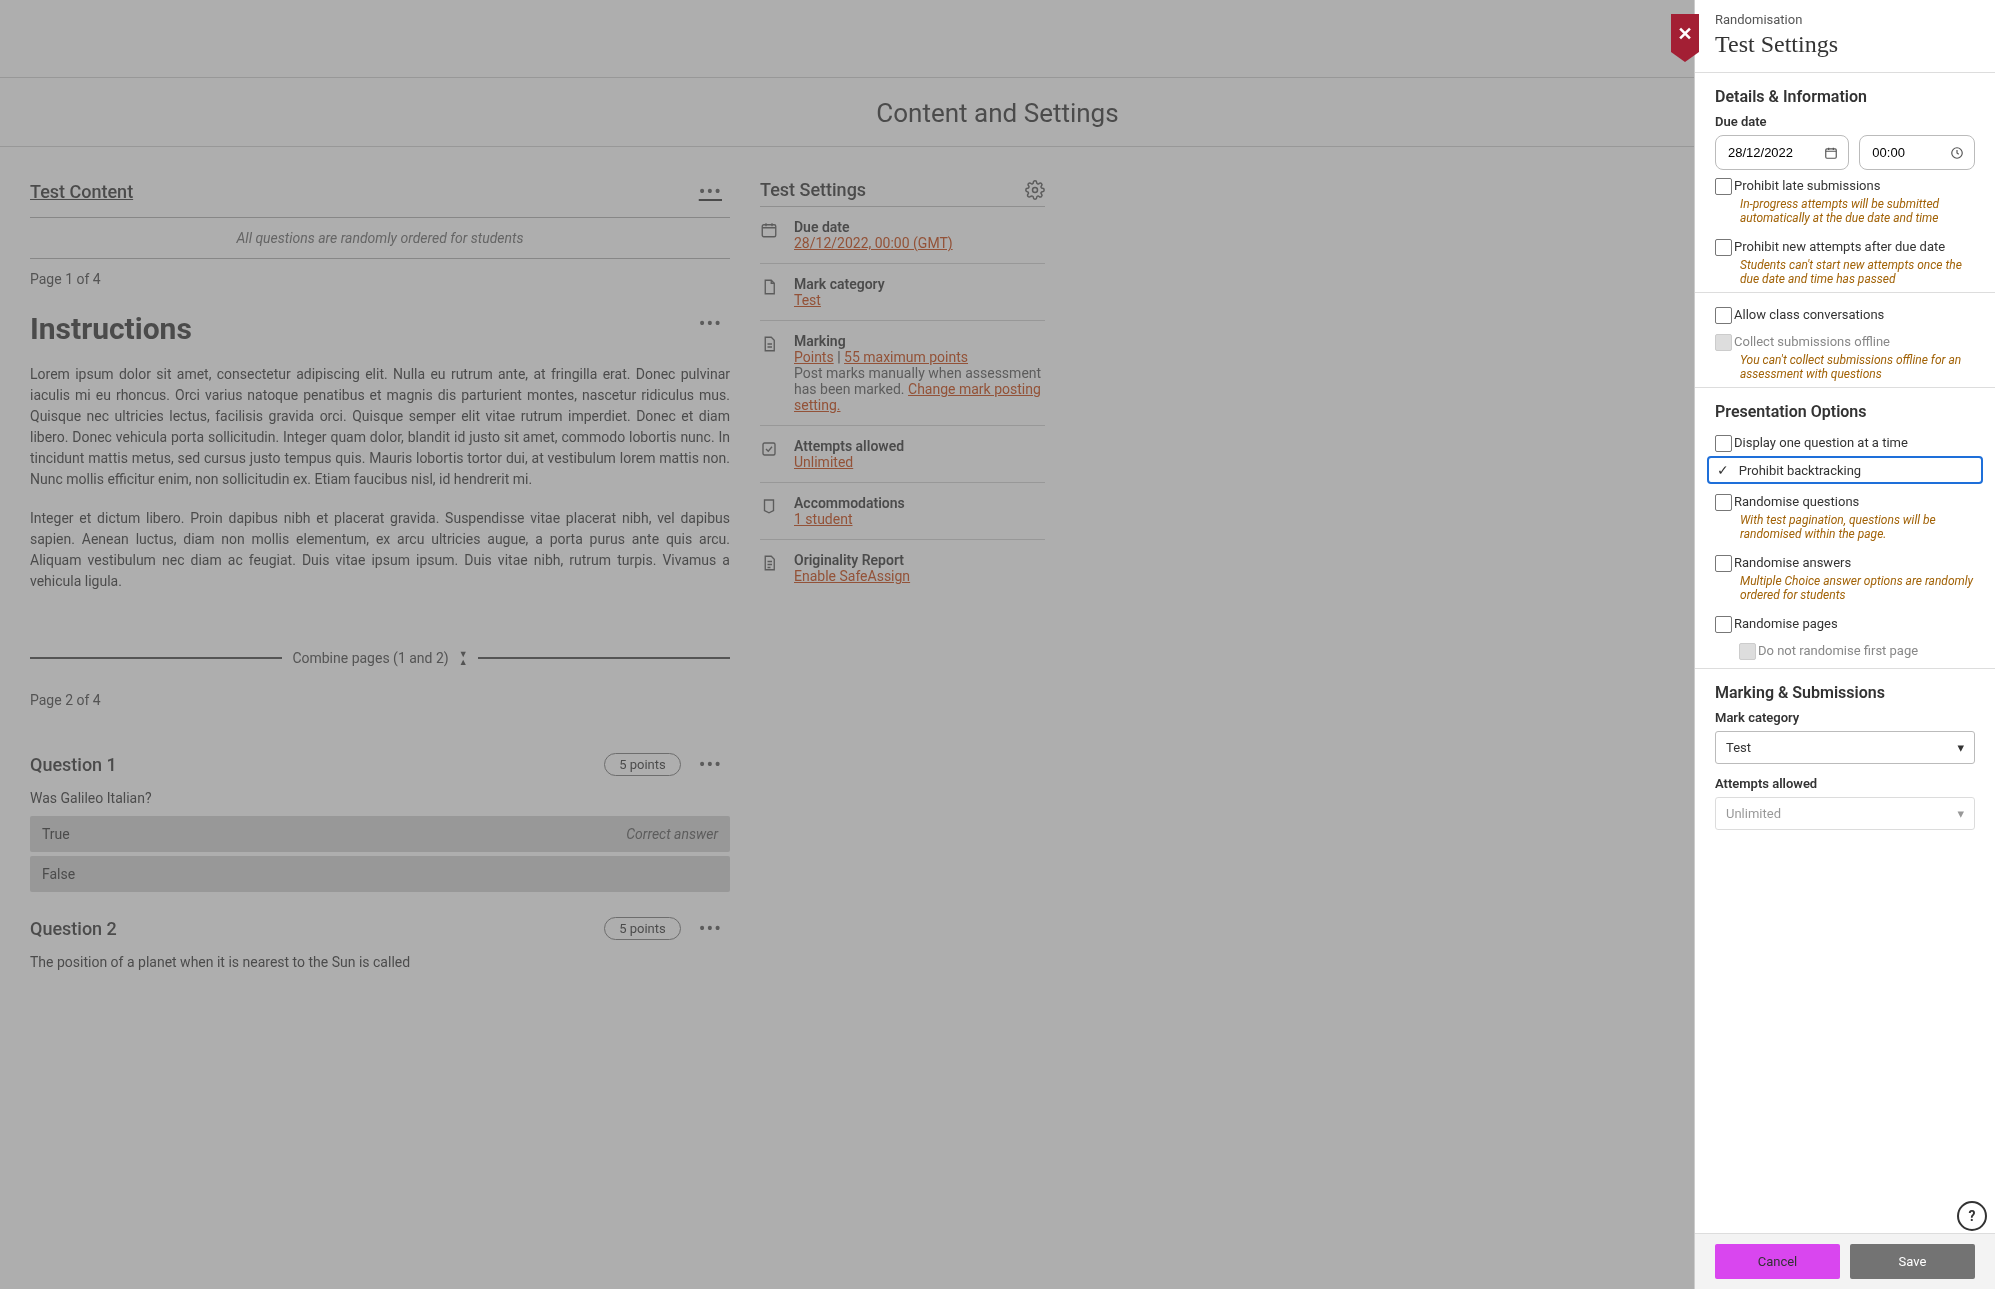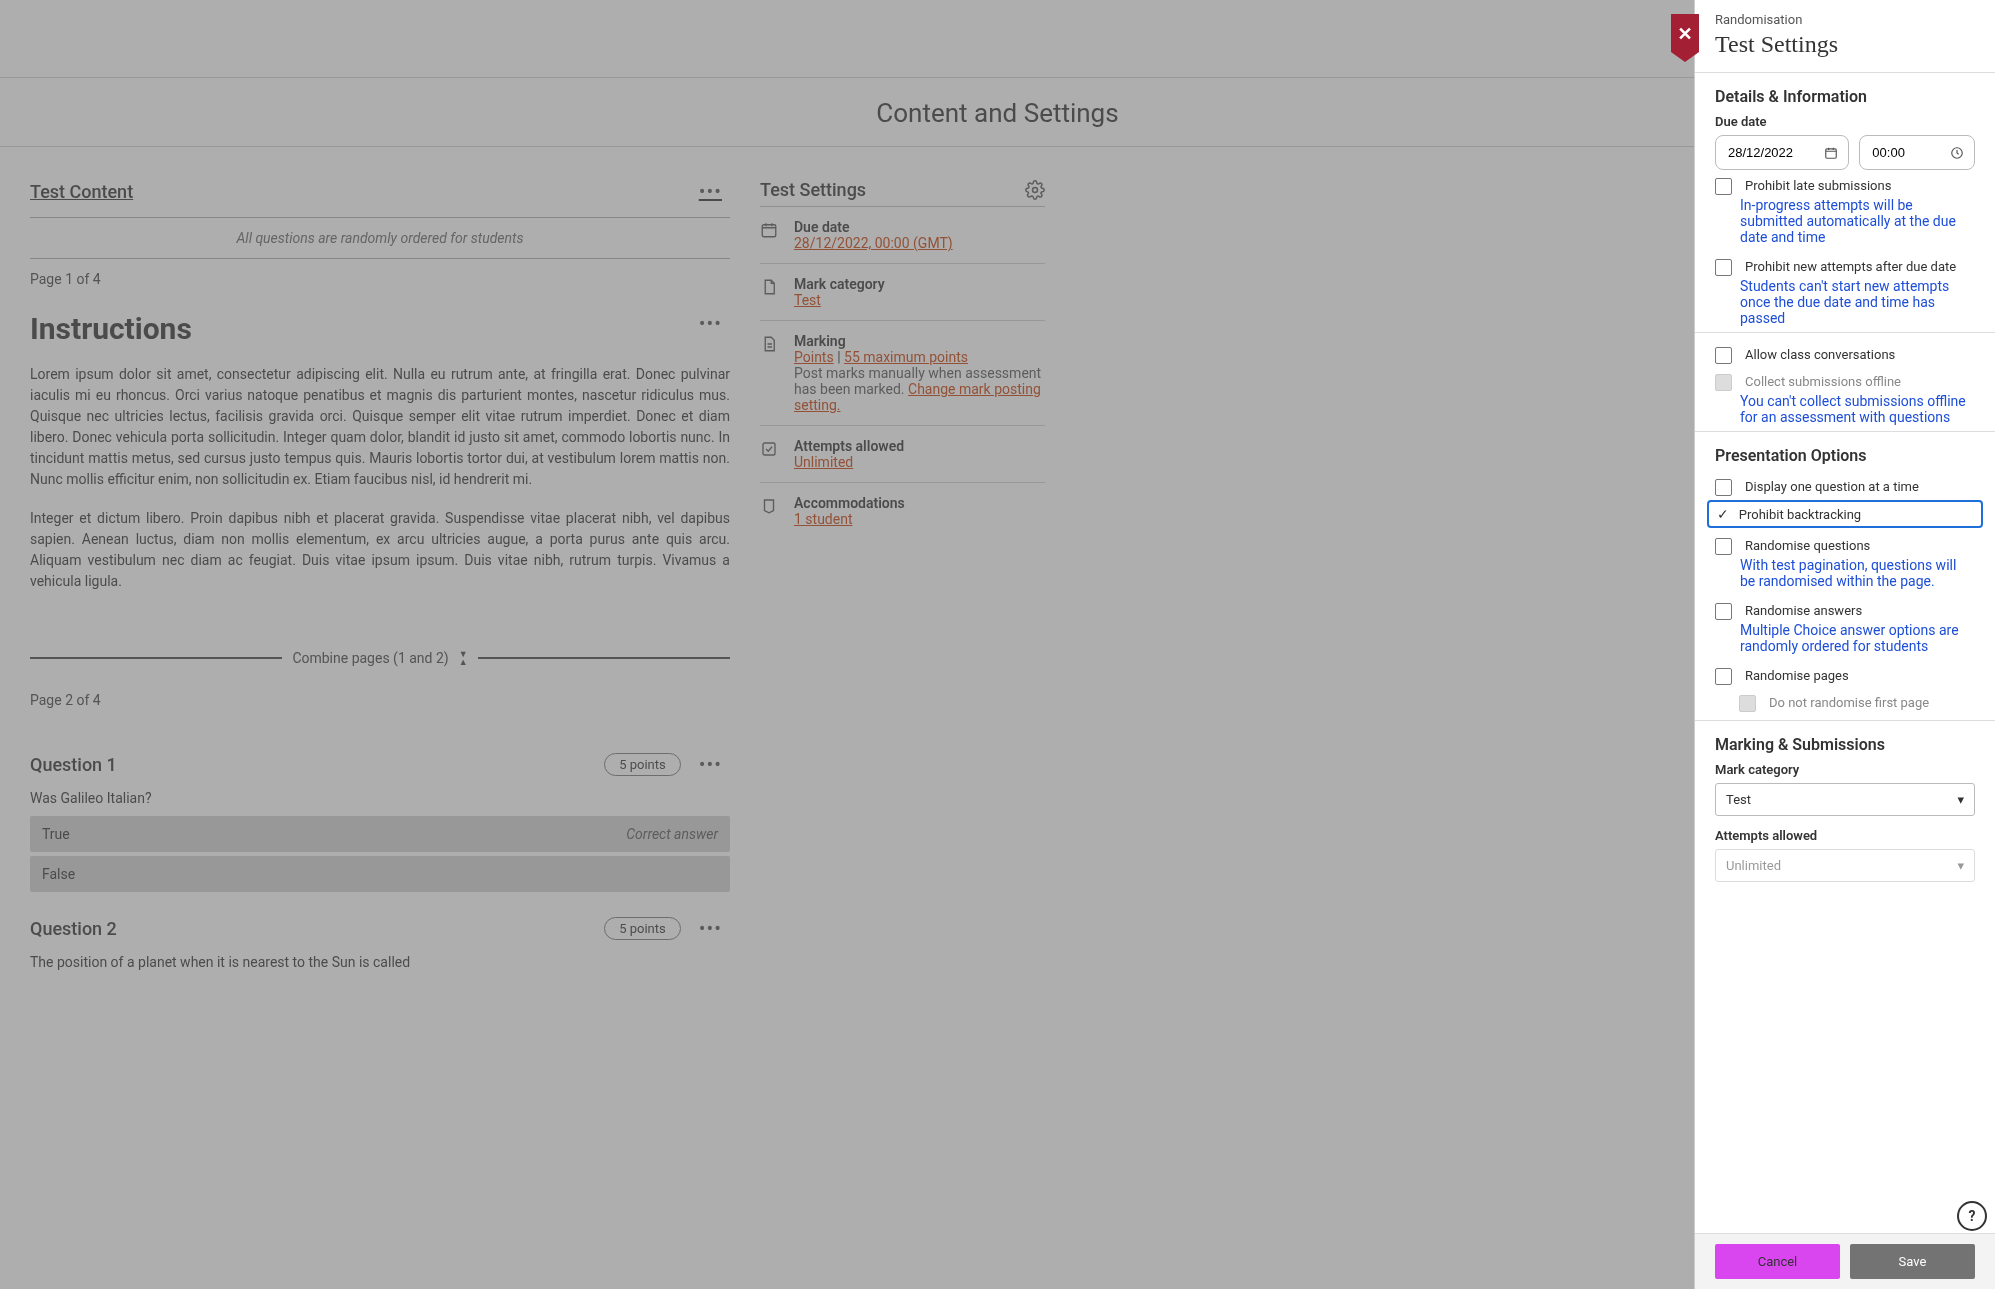--- a/index.html
+++ b/index.html
@@ -225,29 +225,29 @@
     border: 1px solid #bbb;
     border-radius: 8px;
     padding: 8px 10px;
     font-size: 13px;
     display:flex;
     justify-content: space-between;
     align-items: center;
   }
   .input input { border:none; outline:none; width: 100%; font-size:13px; }
   .input .mini-icon { color:#555; }
-  .option-row { display:flex; gap:13px; align-items:flex-start; padding:8px 0 2px;text-align:center; }
+  .option-row { display:flex; gap:2px; align-items:flex-start; padding:8px 0 2px;text-align:center; }
   .option-row .cb {
     width:15px; height:15px; border:1.5px solid #777; border-radius:2px; flex:0 0 15px;
     display:inline-flex; align-items:center; justify-content:center;
   }
   .option-row.disabled .cb { background:#ddd; border-color:#ccc; }
   .option-row .cb.indent { margin-left: 24px; }
   .option-text { font-size: 13px; }
-  .option-help { font-size: 14px; color:#1d4ed8; margin-left:25px; margin-bottom:6px; }
+  .option-help { font-size: 12px; font-style: italic; color:#a16207; margin-left:25px; margin-bottom:6px; }
   .highlight-row {
     border: 2px solid #1e6fd9;
     border-radius: 4px;
     padding: 4px 8px;
     margin: 2px -8px;
     display:flex; gap:10px; align-items:center;
   }
   .section-divider { border-top:1px solid #ddd; margin: 6px -20px; }
   .select {
     border:1px solid #bbb; border-radius:3px; padding:8px 10px; display:flex; justify-content:space-between; align-items:center; font-size:13px;
@@ -404,20 +404,32 @@
         </div>
         <div class="summary-item">
           <div class="summary-icon">
             <svg width="18" height="18" viewBox="0 0 24 24" fill="none" stroke="currentColor" stroke-width="1.8">
               <path d="M6 4h12v14l-6 3-6-3z"></path>
             </svg>
           </div>
           <div>
             <div class="label">Accommodations</div>
             <div><span class="link">1 student</span></div>
+          </div>
+        </div>
+        <div class="summary-item">
+          <div class="summary-icon">
+            <svg width="18" height="18" viewBox="0 0 24 24" fill="none" stroke="currentColor" stroke-width="1.8">
+              <path d="M7 3h8l4 4v14H7z"></path>
+              <path d="M10 10h6M10 14h6M10 18h4"></path>
+            </svg>
+          </div>
+          <div>
+            <div class="label">Originality Report</div>
+            <div><span class="link">Enable SafeAssign</span></div>
           </div>
         </div>
       </div>
   </div>
 </div>
 
 <div class="mask"></div>
 
 <div class="side-panel">
   <div class="close-badge">✕</div>

